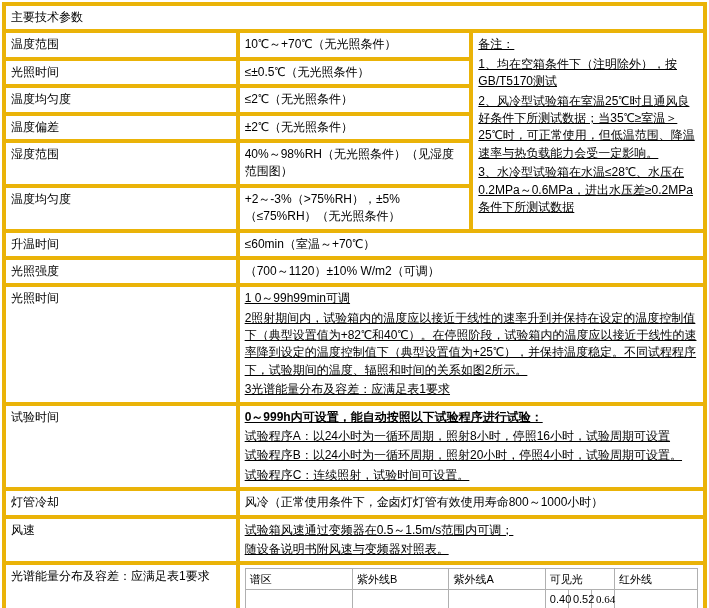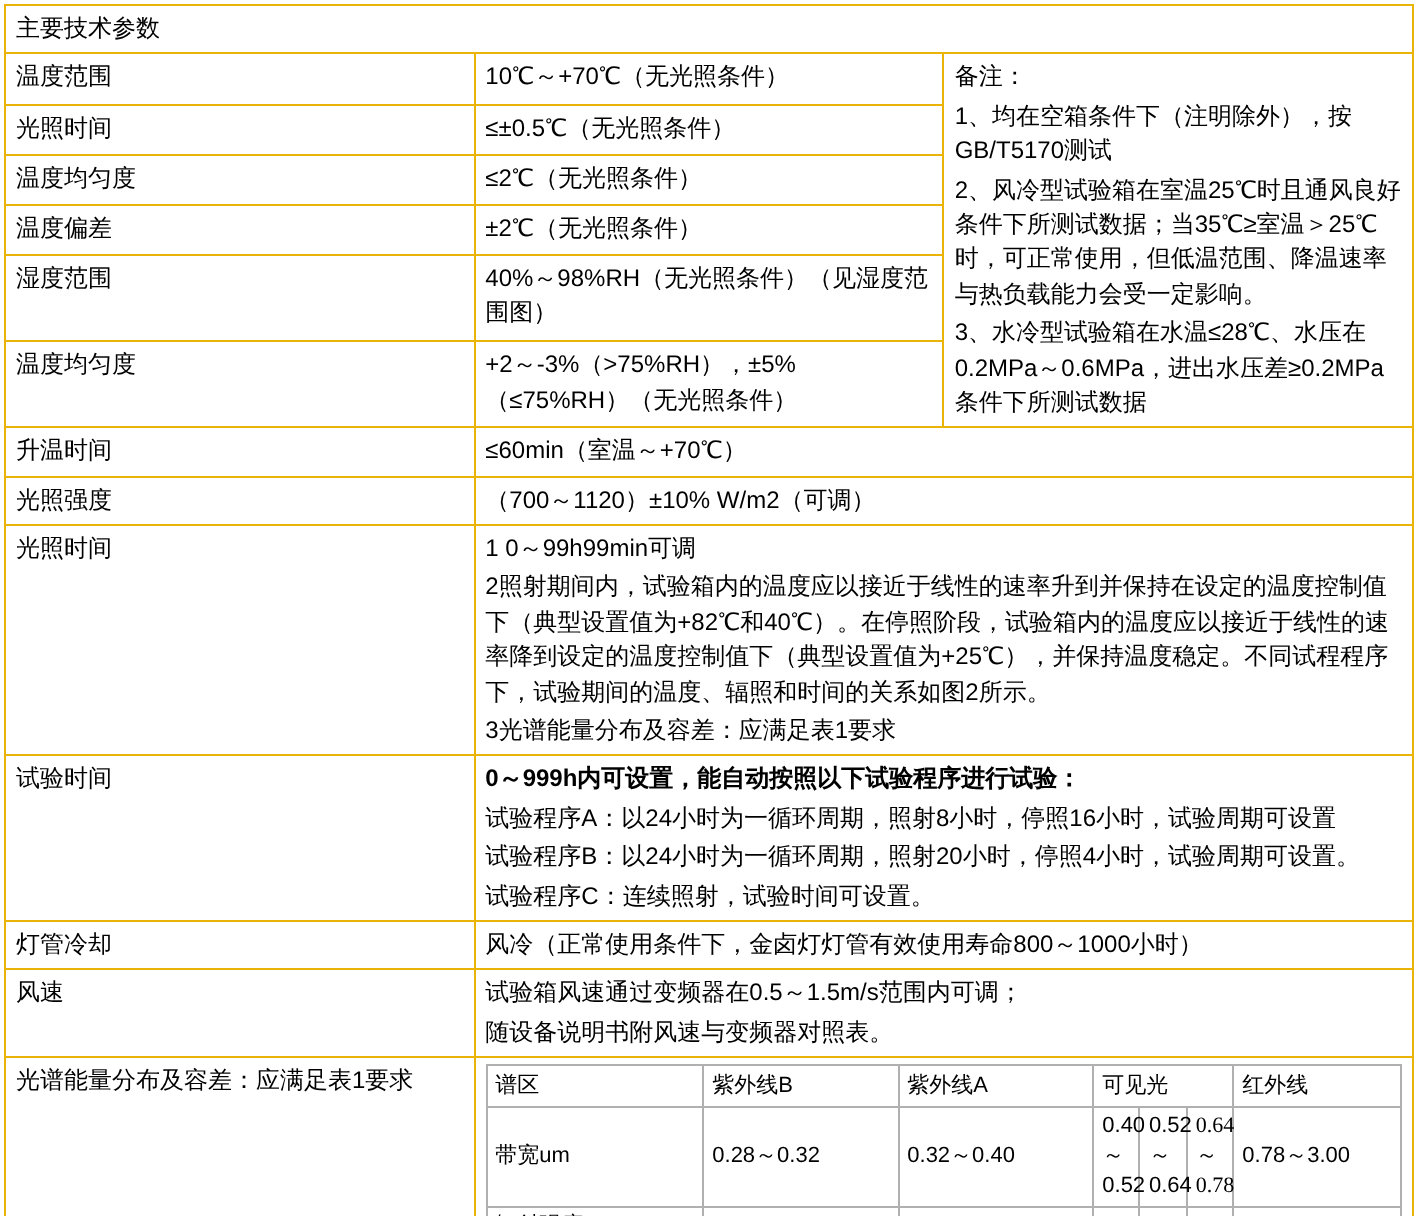--- a/index.html
+++ b/index.html
@@ -21,21 +21,21 @@
     position: relative;
     box-sizing: border-box;
   }
   table.main {
     border-collapse: collapse;
     width: 705px;
     margin: 2px 0 0 2px;
     table-layout: fixed;
   }
   table.main > tbody > tr > td {
-    border: 1px solid #eab308;
+    border: 4px solid #eab308;
     vertical-align: top;
     padding: 3px 5px 3px 5px;
     line-height: 1.45;
     font-size: 12px;
   }
   td.label {
     width: 92px;
     white-space: nowrap;
     margin-top: 20px;
   }
@@ -47,20 +47,21 @@
   }
   .title-row td {
     border: 1px solid #b0b0b0;
     padding: 4px 5px;
   }
   .bold {
     font-weight: bold;
   }
   .para {
     margin: 0 0 2px 0;
+    text-decoration: underline;
   }
   .para.last {
     margin-bottom: 0;
   }
   .spectra {
     border-collapse: collapse;
     width: 100%;
     table-layout: fixed;
     font-size: 11px;
   }

